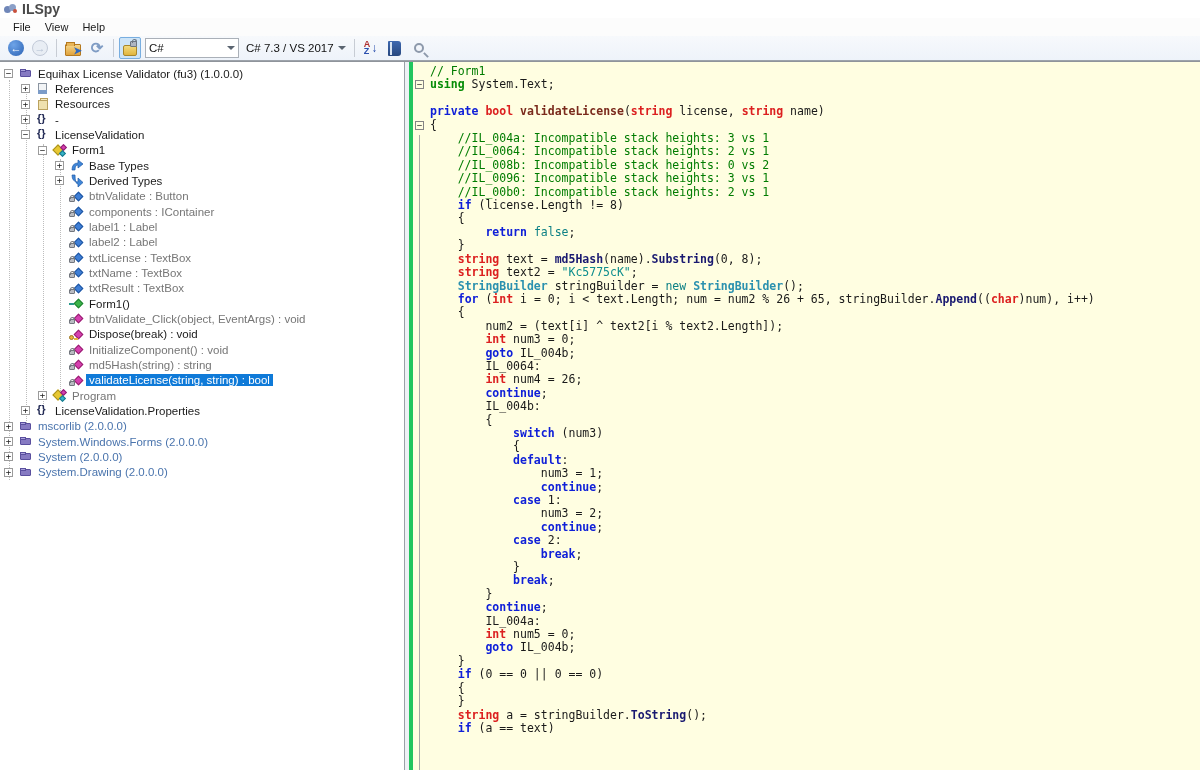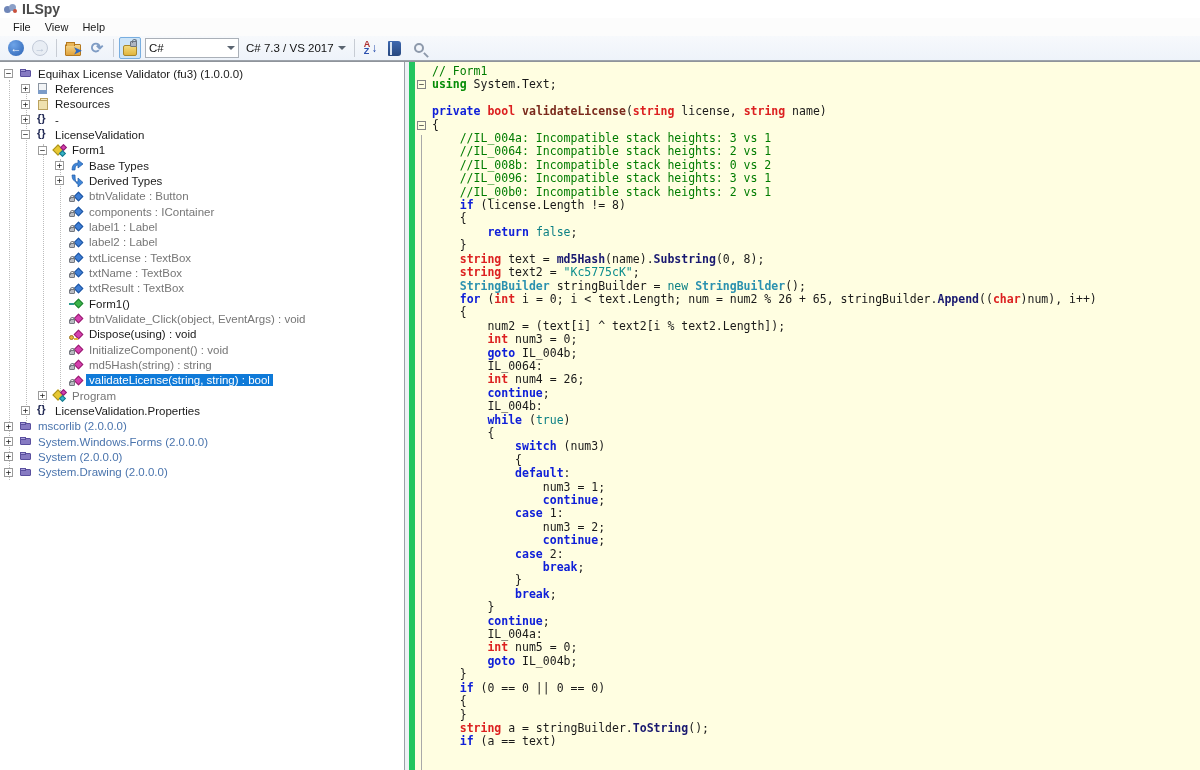--- a/index.html
+++ b/index.html
@@ -55,21 +55,21 @@
   .minilockbtn .lk { position:absolute; right:-1px; top:-5px; width:7px; height:6px; background:#aeb6c2;
                      border:1px solid #6d7683; border-radius:1px; }
   .minilockbtn .lk:before { content:""; position:absolute; left:1px; top:-3px; width:3px; height:3px;
                      border:1px solid #6d7683; border-bottom:none; border-radius:3px 3px 0 0; }
 
   
   .main { display:flex; height:709px; border-top:1px solid #8f949b; }
   .treepane { width:405px; background:#ffffff; border-right:1px solid #9aa0a6; position:relative;
               overflow:hidden; padding-top:4px; }
   .splitter { width:4px; background:#eef1f5; }
-  .codepane { flex:1; background:#fffee1; border-left:6px solid #22c55e; position:relative; overflow:hidden; }
+  .codepane { flex:1; background:#fffee1; border-left:4px solid #22c55e; position:relative; overflow:hidden; }
 
   
   .trow { height:15.34px; display:flex; align-items:center; padding-left:4px; white-space:nowrap;
           font-size:11.5px; color:#1a1a1a; position:relative; z-index:2; }
   .trow .lbl { padding:0 3px; }
   .trow .lbl.gray { color:#767676; }
   .trow .lbl.blue { color:#4a74ad; }
   .trow .lbl.sel  { background:#0f7ad8; color:#ffffff; }
   .exp { width:9px; height:9px; border:1px solid #9b9b9b; background:#fff; font-size:9px; line-height:7px;
          text-align:center; color:#222; flex:none; margin-right:5px; font-family:"DejaVu Sans Mono",monospace; }
@@ -317,21 +317,21 @@
         </span>
         <span class="lbl gray">btnValidate_Click(object, EventArgs) : void</span>
       </div>
       <div class="trow">
         <span style="width: 51px; flex: 0 0 auto;"></span>
         <span class="expspace"></span>
         <span class="ticon">
           <span class="dia" style="left:6px;top:4px;background:#d63fb0;border:1px solid #96206f"></span>
           <span class="keyg"></span>
         </span>
-        <span class="lbl">Dispose(using) : void</span>
+        <span class="lbl">Dispose(break) : void</span>
       </div>
       <div class="trow">
         <span style="width: 51px; flex: 0 0 auto;"></span>
         <span class="expspace"></span>
         <span class="ticon">
           <span class="dia" style="left:6px;top:4px;background:#d63fb0;border:1px solid #96206f"></span>
           <span class="lockg"></span>
         </span>
         <span class="lbl gray">InitializeComponent() : void</span>
       </div>
@@ -431,21 +431,20 @@
         <div class="cl"><span class="p">    </span><span class="y">StringBuilder</span><span class="p"> stringBuilder = </span><span class="b">new</span><span class="p"> </span><span class="y">StringBuilder</span><span class="p">();</span></div>
         <div class="cl"><span class="p">    </span><span class="k">for</span><span class="p"> (</span><span class="t">int</span><span class="p"> i = 0; i &lt; text.Length; num = num2 % 26 + 65, stringBuilder.</span><span class="m">Append</span><span class="p">((</span><span class="t">char</span><span class="p">)num), i++)</span></div>
         <div class="cl"><span class="p">    {</span></div>
         <div class="cl"><span class="p">        num2 = (text[i] ^ text2[i % text2.Length]);</span></div>
         <div class="cl"><span class="p">        </span><span class="t">int</span><span class="p"> num3 = 0;</span></div>
         <div class="cl"><span class="p">        </span><span class="k">goto</span><span class="p"> IL_004b;</span></div>
         <div class="cl"><span class="p">        IL_0064:</span></div>
         <div class="cl"><span class="p">        </span><span class="t">int</span><span class="p"> num4 = 26;</span></div>
         <div class="cl"><span class="p">        </span><span class="k">continue</span><span class="p">;</span></div>
         <div class="cl"><span class="p">        IL_004b:</span></div>
-        <div class="cl"><span class="p">        </span><span class="k">while</span><span class="p"> (</span><span class="b">true</span><span class="p">)</span></div>
         <div class="cl"><span class="p">        {</span></div>
         <div class="cl"><span class="p">            </span><span class="k">switch</span><span class="p"> (num3)</span></div>
         <div class="cl"><span class="p">            {</span></div>
         <div class="cl"><span class="p">            </span><span class="k">default</span><span class="p">:</span></div>
         <div class="cl"><span class="p">                num3 = 1;</span></div>
         <div class="cl"><span class="p">                </span><span class="k">continue</span><span class="p">;</span></div>
         <div class="cl"><span class="p">            </span><span class="k">case</span><span class="p"> 1:</span></div>
         <div class="cl"><span class="p">                num3 = 2;</span></div>
         <div class="cl"><span class="p">                </span><span class="k">continue</span><span class="p">;</span></div>
         <div class="cl"><span class="p">            </span><span class="k">case</span><span class="p"> 2:</span></div>

